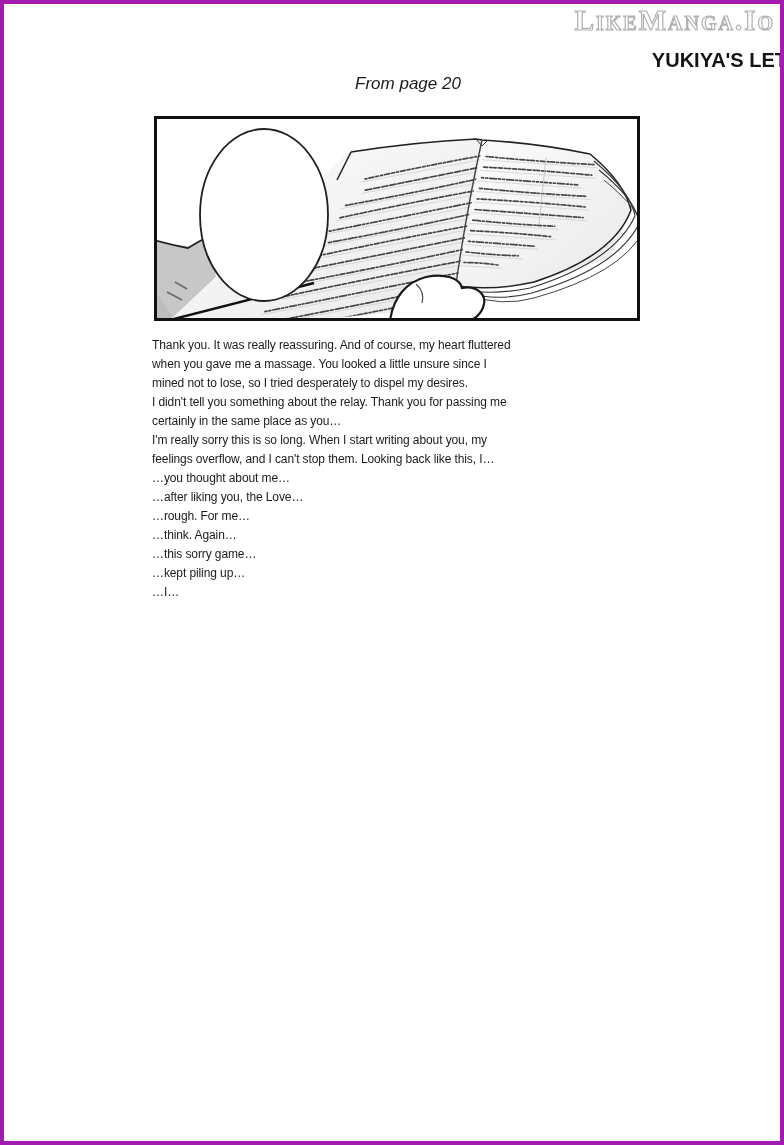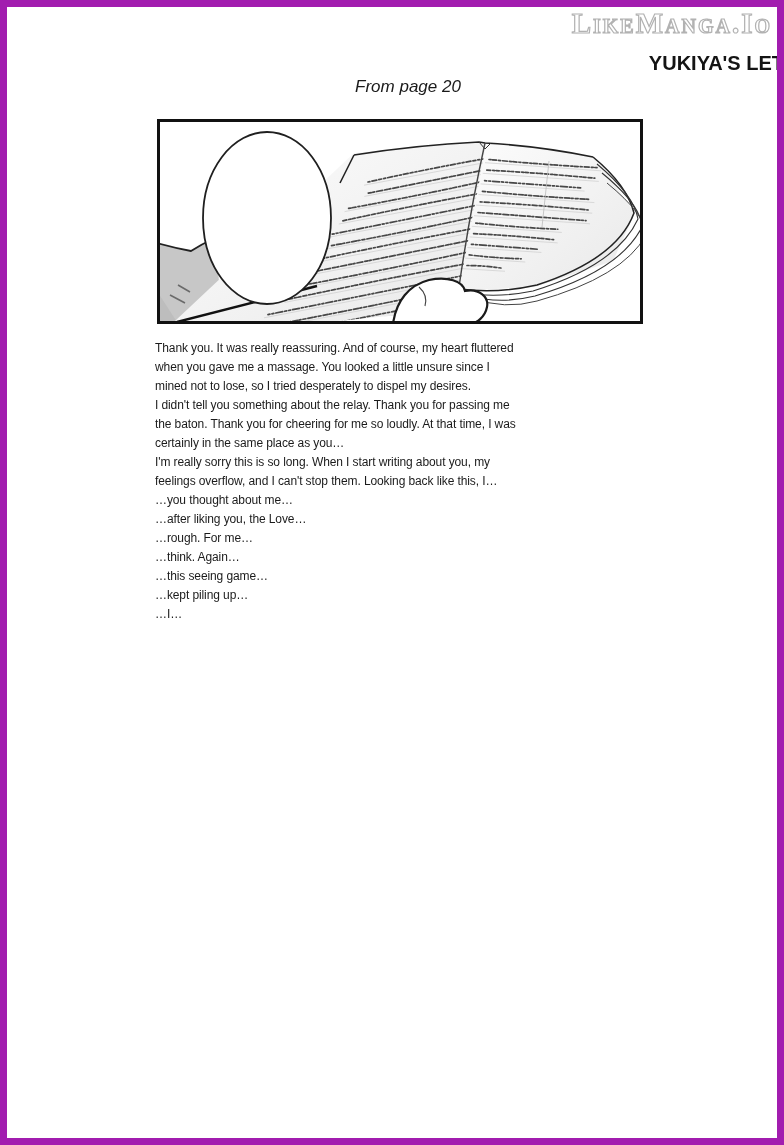--- a/index.html
+++ b/index.html
@@ -1,21 +1,21 @@
 <!DOCTYPE html>
 <html><head>
 <meta charset="utf-8">
 <style>
   * { margin:0; padding:0; box-sizing:border-box; }
   html,body { background:#fff; }
   .page {
     position:relative;
     width:784px; height:1145px;
     background:#fff;
-    border:7px solid #a21caf;
+    border:4px solid #a21caf;
     overflow:hidden;
     font-family:"Liberation Sans", sans-serif;
     color:#1c1c1c;
   }
   .watermark {
     position:absolute; top:0px; right:5px;
     font-family:"Liberation Serif", serif;
     font-weight:bold;
     font-variant:small-caps;
     font-size:29px;
@@ -179,25 +179,24 @@
 
       <rect x="1.5" y="1.5" width="483" height="202" fill="none" stroke="#111" stroke-width="3"></rect>
     </svg>
   </div>
 
   <div class="letter">
       <div class="letter-line">Thank you. It was really reassuring. And of course, my heart fluttered</div>
       <div class="letter-line">when you gave me a massage. You looked a little unsure since I</div>
       <div class="letter-line">mined not to lose, so I tried desperately to dispel my desires.</div>
       <div class="letter-line">I didn't tell you something about the relay. Thank you for passing me</div>
-      <div class="letter-line">the baton. Thank you for cheering for me so loudly. At that time, I was</div>
       <div class="letter-line">certainly in the same place as you…</div>
       <div class="letter-line">I'm really sorry this is so long. When I start writing about you, my</div>
       <div class="letter-line">feelings overflow, and I can't stop them. Looking back like this, I…</div>
       <div class="letter-line">…you thought about me…</div>
       <div class="letter-line">…after liking you, the Love…</div>
       <div class="letter-line">…rough. For me…</div>
       <div class="letter-line">…think. Again…</div>
-      <div class="letter-line">…this seeing game…</div>
+      <div class="letter-line">…this sorry game…</div>
       <div class="letter-line">…kept piling up…</div>
       <div class="letter-line">…I…</div>
     </div>
 </div>
 
 </body></html>

